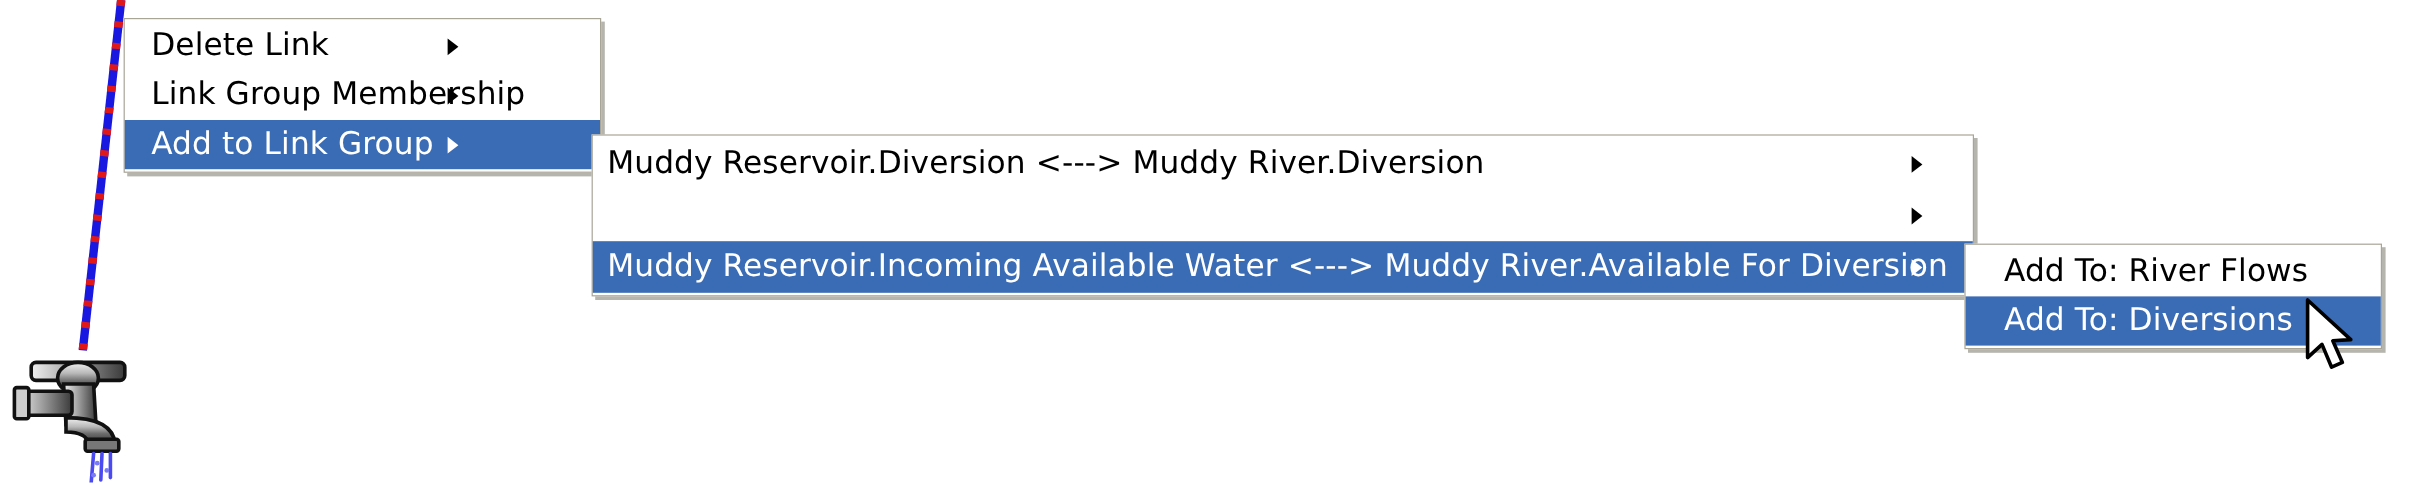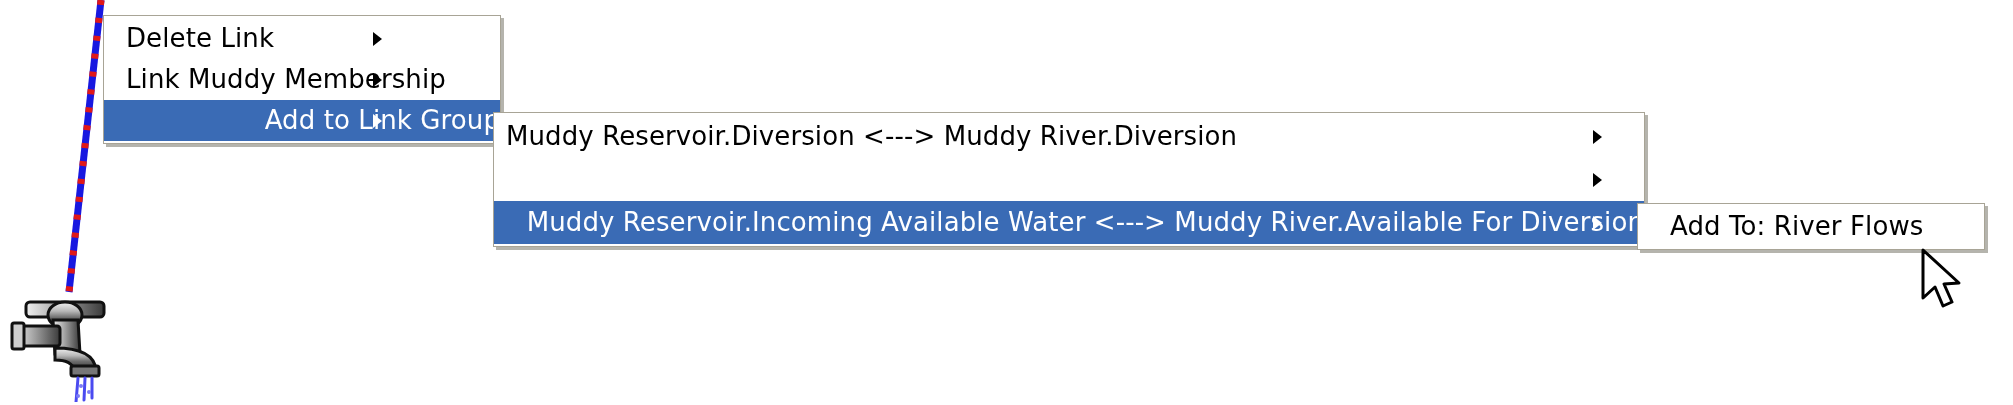--- a/index.html
+++ b/index.html
@@ -55,21 +55,20 @@
     box-sizing: border-box;
     color: #000000;
     white-space: nowrap;
     font-size: 26px;
     line-height: 41px;
     letter-spacing: 0.1px;
   }
   .menu-item.selected {
     background: #3a6bb5;
     color: #ffffff;
-    justify-content: flex-end;
   }
   .menu-item .label {
     flex: 0 0 auto;
   }
   .menu-item .sub-arrow {
     position: absolute;
     right: 18px;
     top: 50%;
     transform: translateY(-50%);
     width: 0;
@@ -169,21 +168,21 @@
 
   <div class="menu" id="menu-root">
     <div class="menu-inner">
 
       <div class="menu-item">
         <span class="label">Delete Link</span>
         <span class="sub-arrow"></span>
       </div>
 
       <div class="menu-item">
-        <span class="label">Link Muddy Membership</span>
+        <span class="label">Link Group Membership</span>
         <span class="sub-arrow"></span>
       </div>
 
       <div class="menu-item selected">
         <span class="label">Add to Link Group</span>
         <span class="sub-arrow"></span>
       </div>
 
     </div>
   </div>
@@ -208,20 +207,23 @@
     </div>
   </div>
 
   <div class="menu" id="menu-add-to">
     <div class="menu-inner">
 
       <div class="menu-item">
         <span class="label">Add To: River Flows</span>
       </div>
 
+      <div class="menu-item selected">
+        <span class="label">Add To: Diversions</span>
+      </div>
 
     </div>
   </div>
 
   <svg class="cursor" viewBox="0 0 46 66" xmlns="http://www.w3.org/2000/svg">
     <path d="M3 2 L3 50 L15 39 L23 58 L32 54 L24 36 L39 35 Z" fill="#ffffff" stroke="#000000" stroke-width="3" stroke-linejoin="round"></path>
   </svg>
 
 </div>
 

